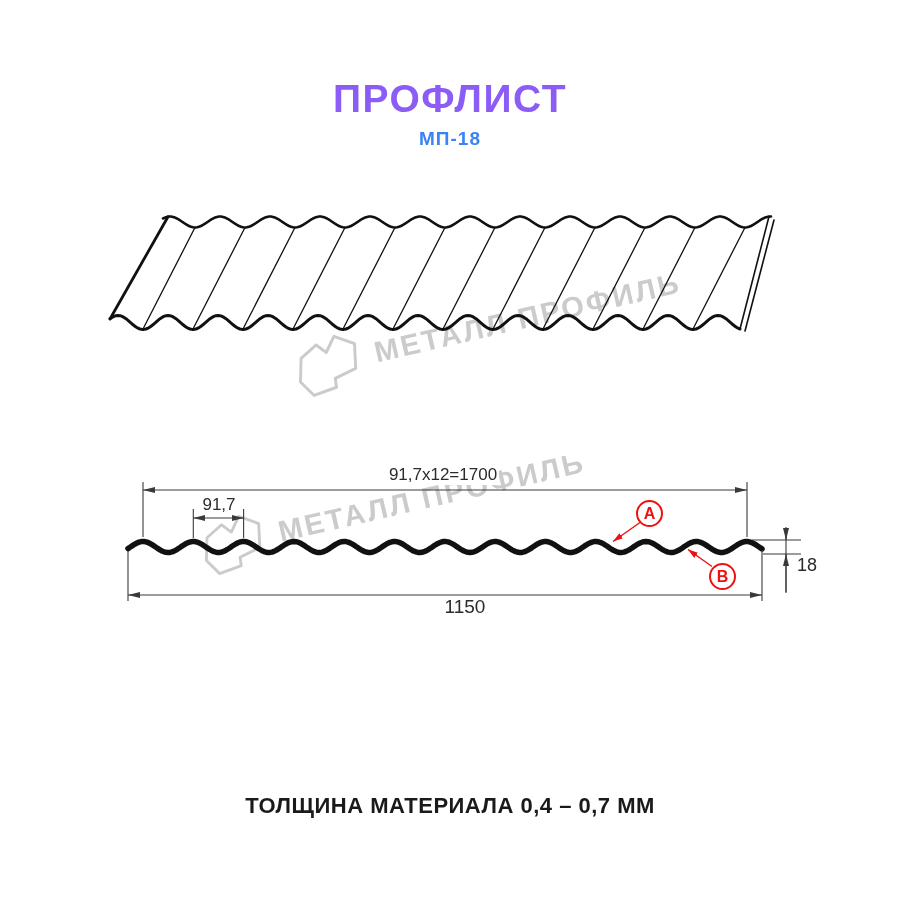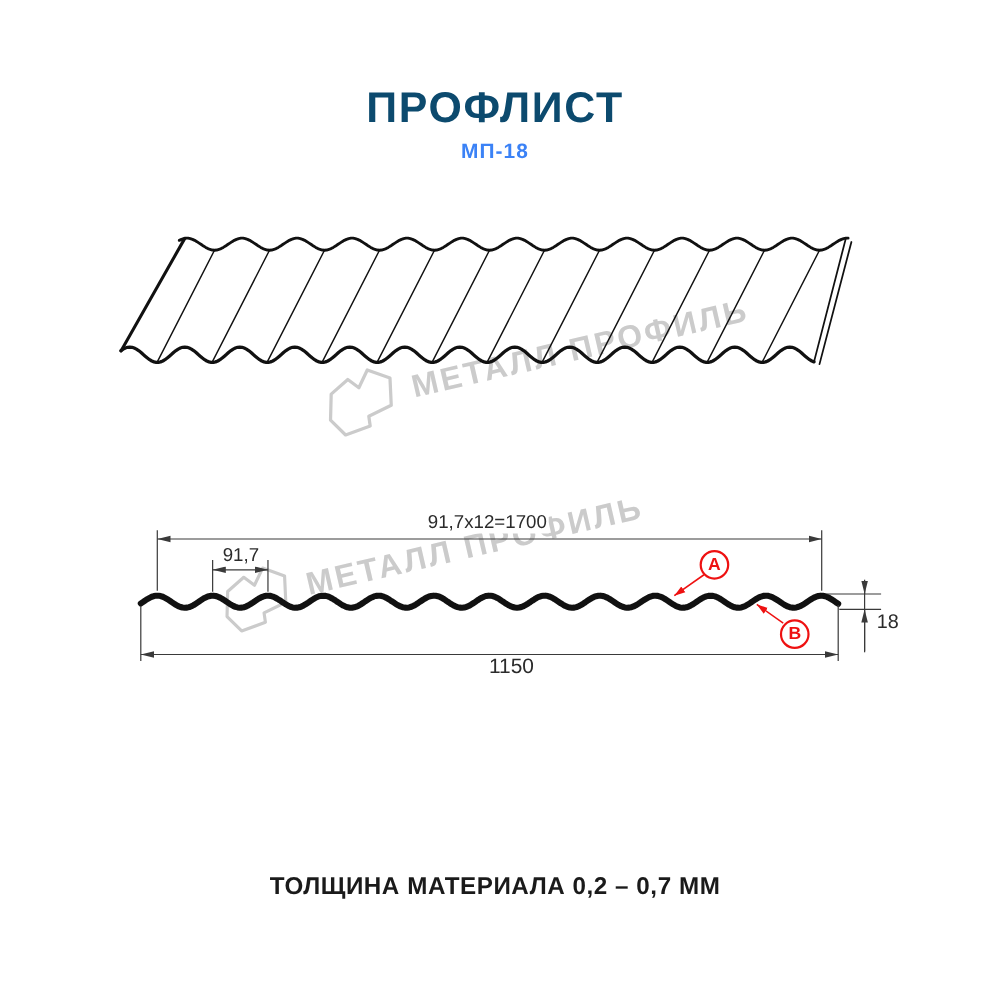--- a/index.html
+++ b/index.html
@@ -8,21 +8,21 @@
     background:#ffffff;
     font-family:"Liberation Sans", sans-serif;
     --accent-red:#ee1111;
     --watermark:#cbcbcb;
     --ink:#111111;
     --dim:#3a3a3a;
   }
   .abs{position:absolute;}
   .ctr{transform:translateX(-50%);}
   .title{
-    font-size:39px;font-weight:700;letter-spacing:1.5px;color:#0c4a6e;white-space:nowrap;
+    font-size:39px;font-weight:700;letter-spacing:1.5px;color:#8b5cf6;white-space:nowrap;
   }
   .subtitle{
     font-size:19px;font-weight:700;letter-spacing:1px;color:#3b82f6;white-space:nowrap;
   }
   .footer-note{
     font-size:22px;font-weight:700;letter-spacing:0.5px;color:#1a1a1a;white-space:nowrap;
   }
   .dim-text{
     font-size:17px;color:#2b2b2b;white-space:nowrap;background:#fff;padding:0 2px;line-height:1.1;
   }
@@ -120,13 +120,13 @@
 <div class="abs layer-text dim-text" style="left:795px;top:556px;font-size:18px;">18</div>
 
 <div class="abs layer-text red-circle" style="left:636px;top:500px;">
   <span>A</span>
 </div>
 
 <div class="abs layer-text red-circle" style="left:709px;top:563px;">
   <span>B</span>
 </div>
 
-<div class="abs layer-text footer-note ctr" style="left:450px;top:793px;">ТОЛЩИНА МАТЕРИАЛА 0,2 – 0,7 ММ</div>
+<div class="abs layer-text footer-note ctr" style="left:450px;top:793px;">ТОЛЩИНА МАТЕРИАЛА 0,4 – 0,7 ММ</div>
 
 </body></html>

